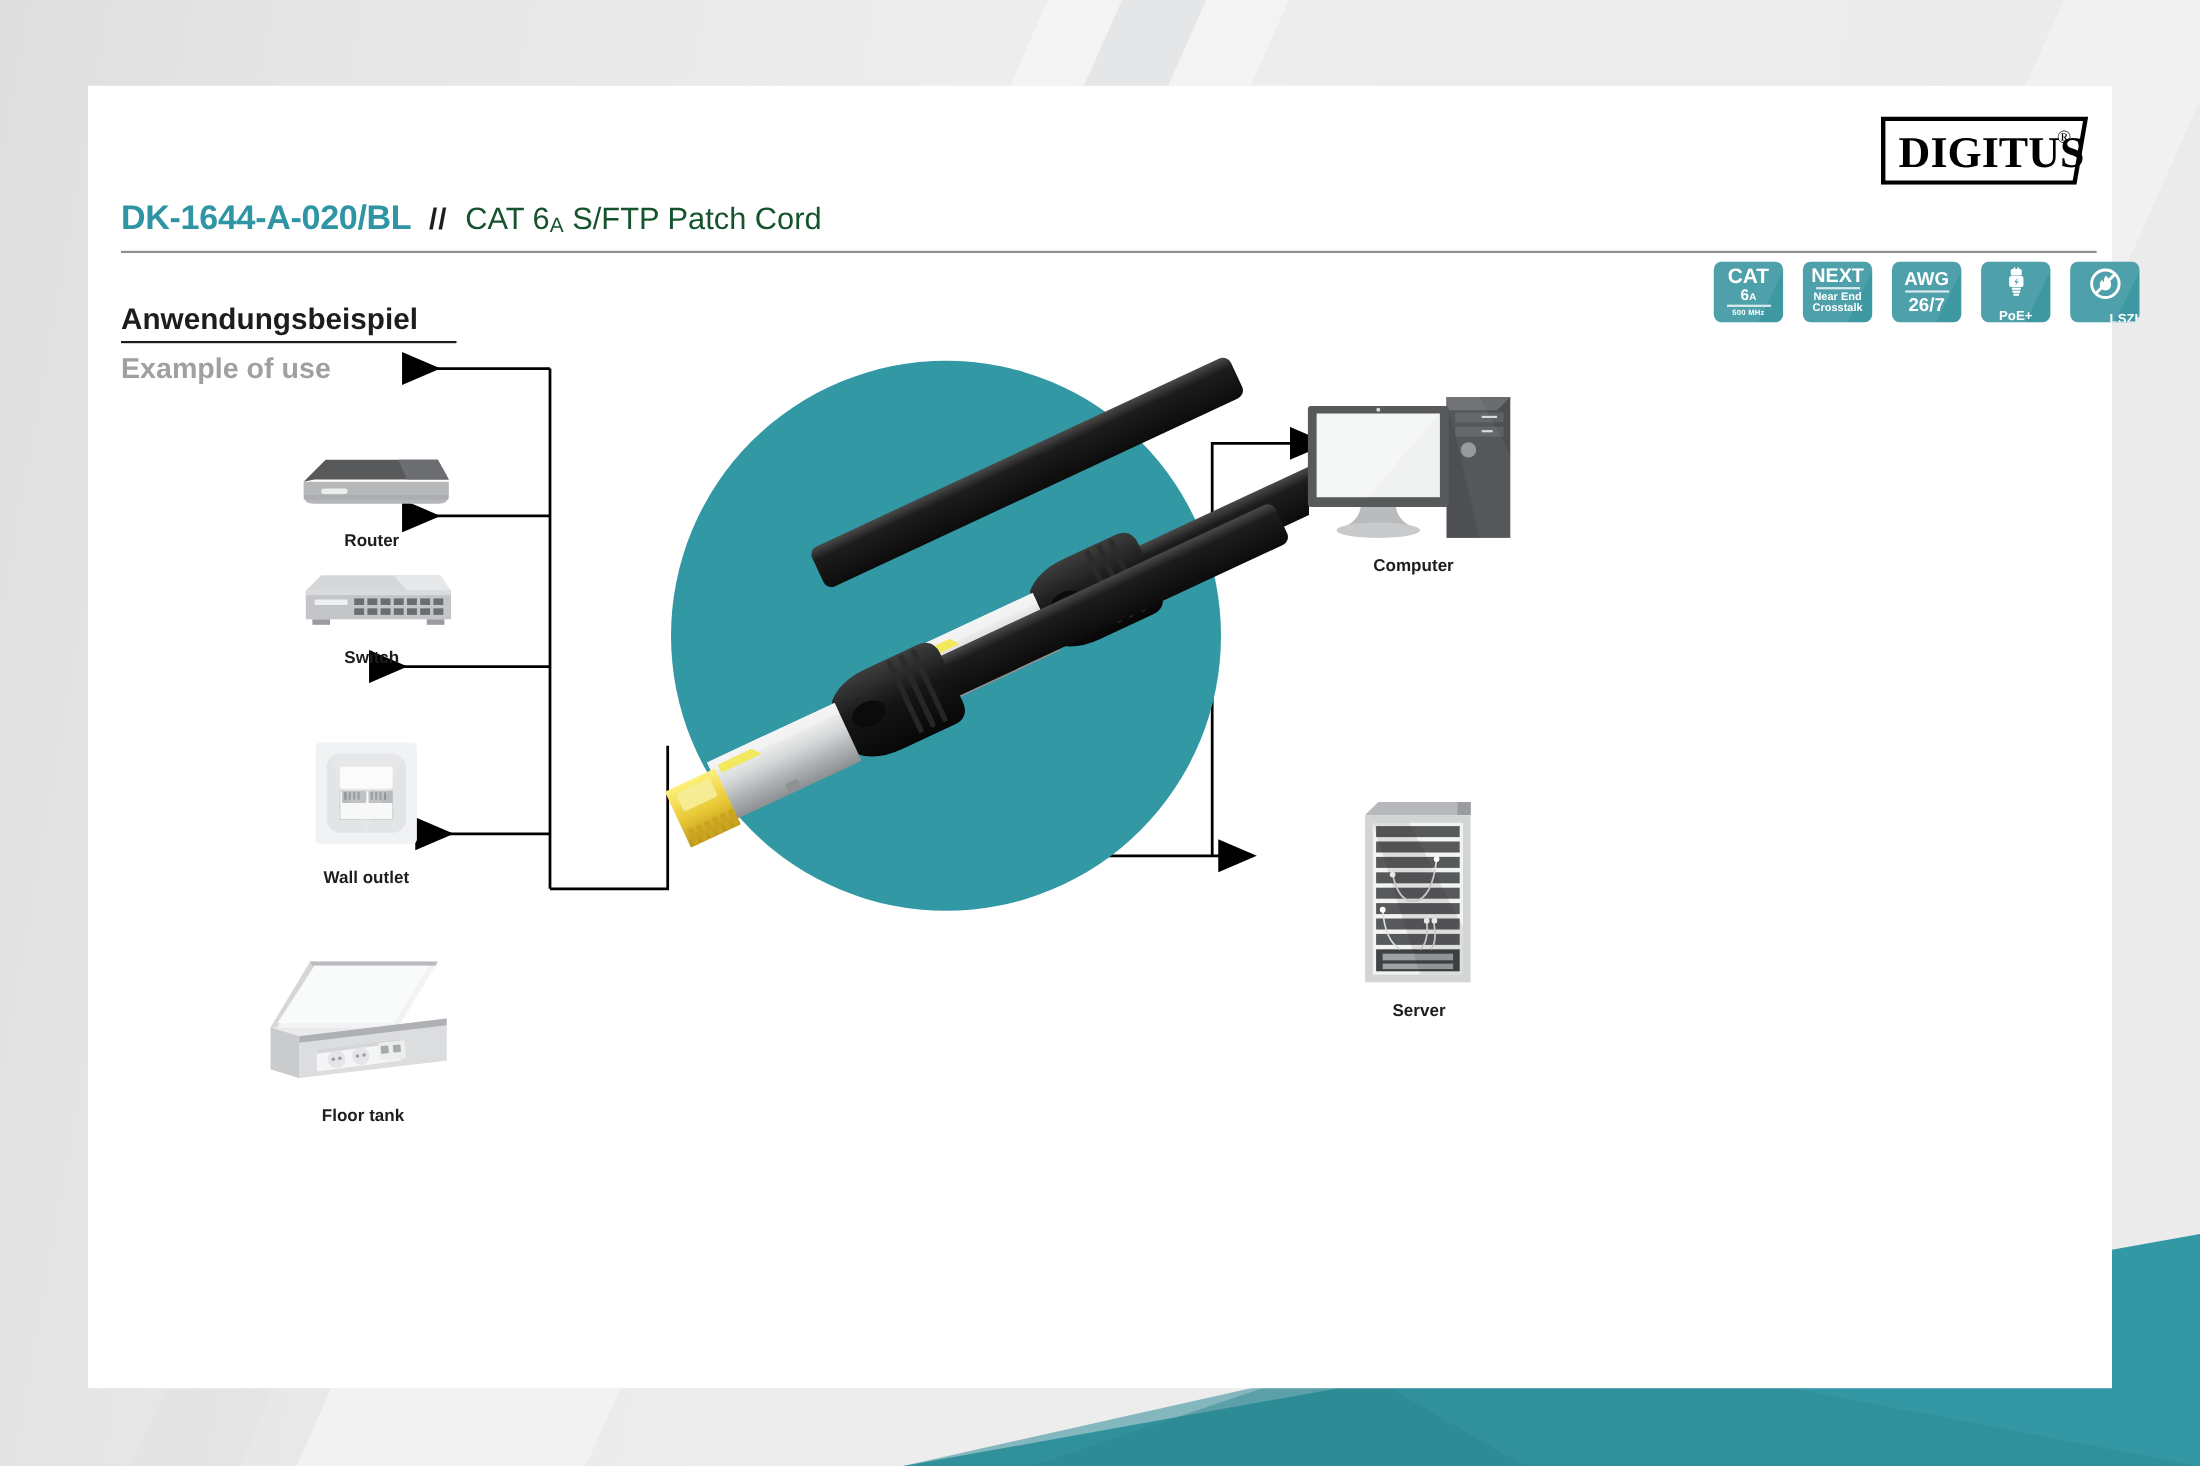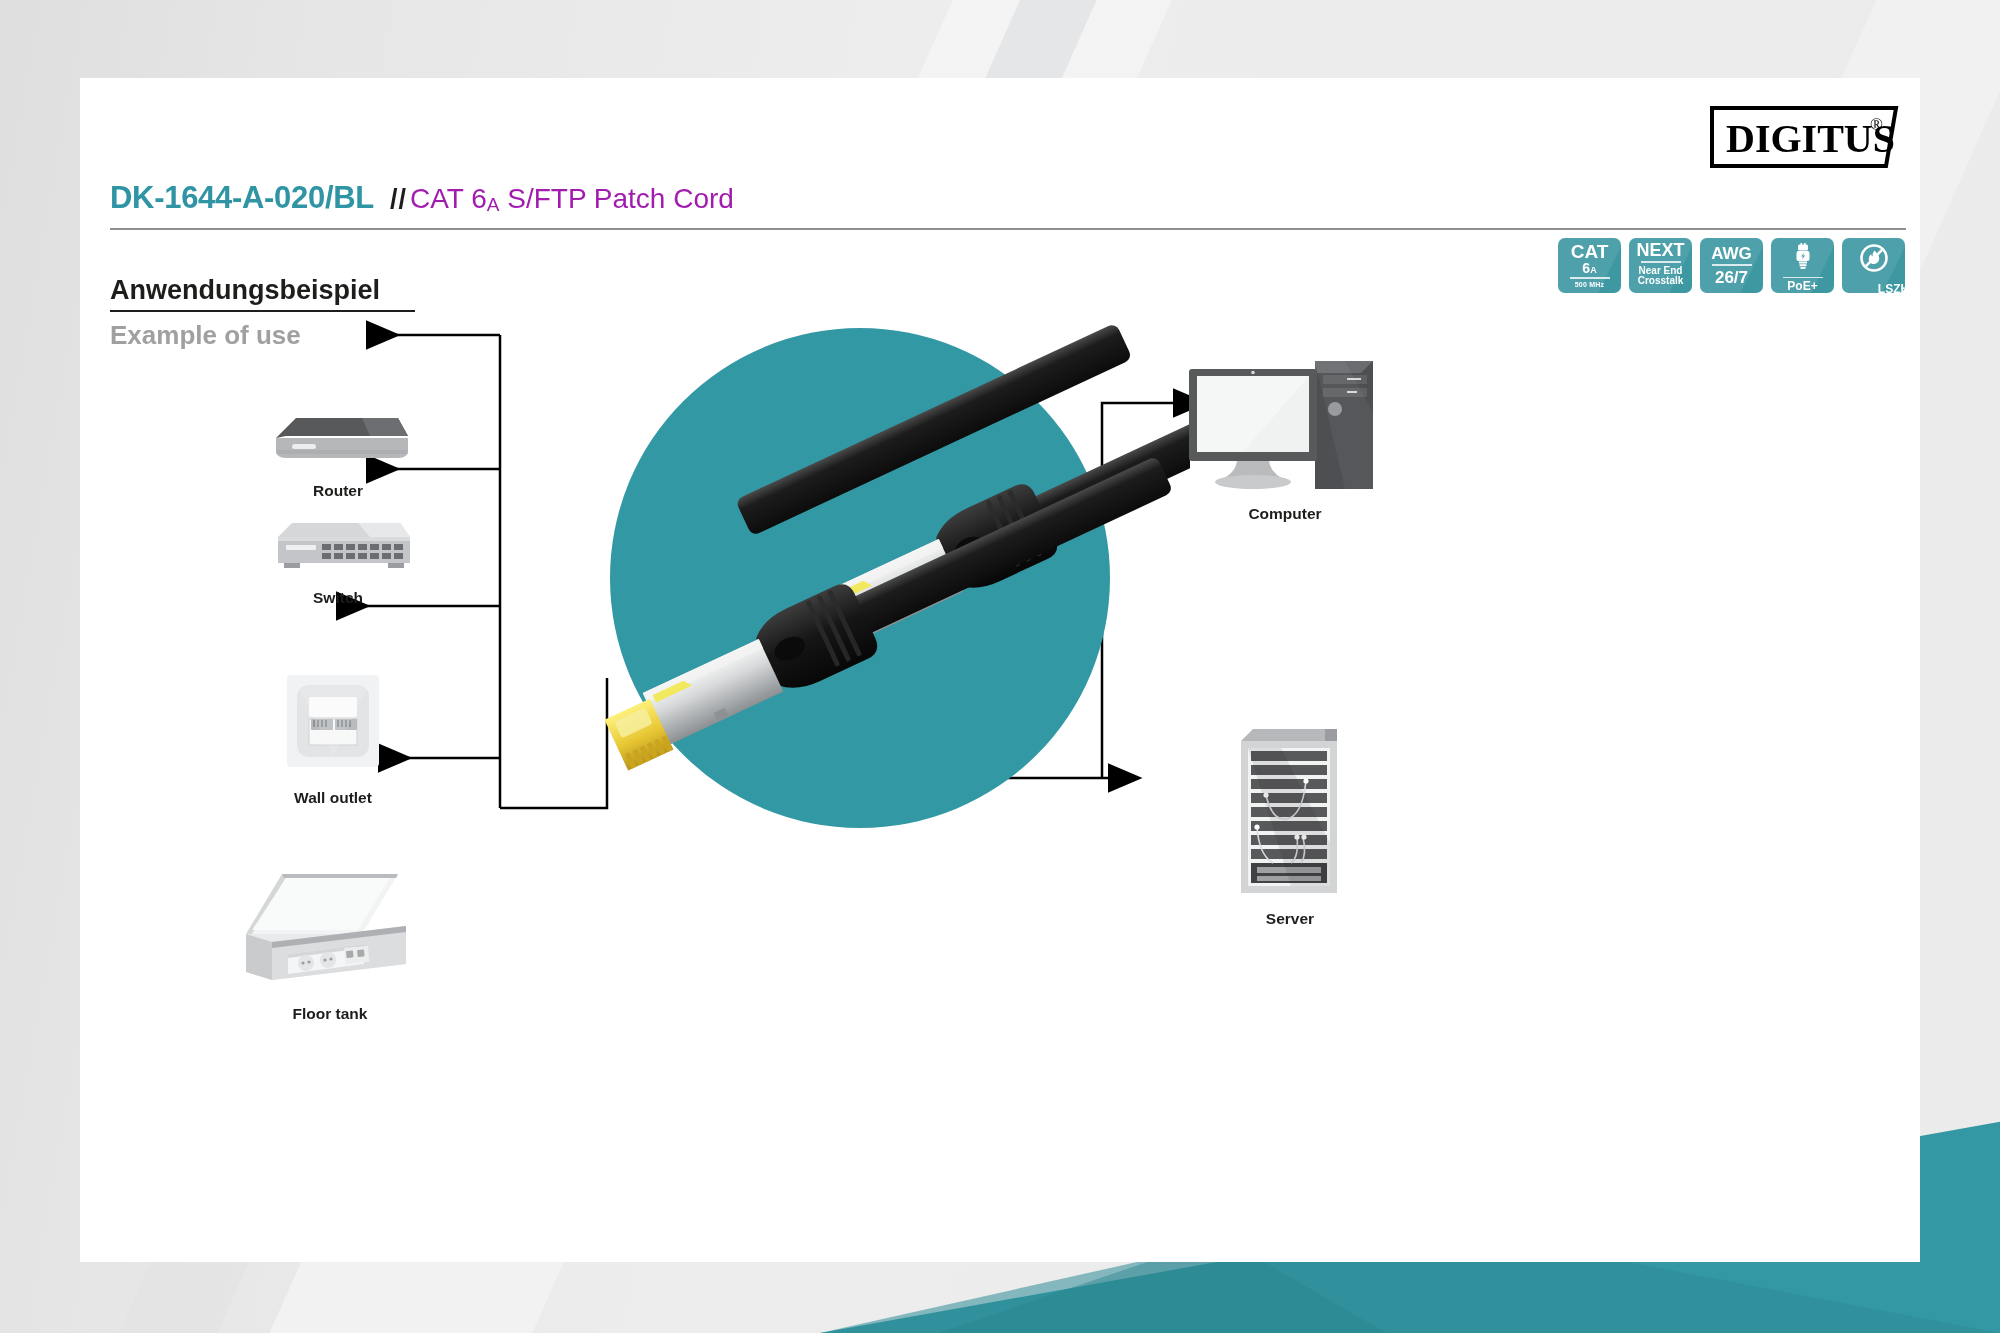--- a/index.html
+++ b/index.html
@@ -37,26 +37,26 @@
   .card{position:absolute;left:80px;top:78px;width:1840px;height:1184px;background:#ffffff;}
 
   
   .logo{position:absolute;left:1710px;top:106px;width:196px;height:62px;}
   .logo svg{display:block;}
 
   .title-row{position:absolute;left:110px;top:180px;width:1800px;height:46px;
     display:flex;align-items:baseline;}
   .sku{color:#2f94a3;font-size:31px;font-weight:bold;letter-spacing:-0.3px;}
   .slashes{color:#1d1d1b;font-size:27px;font-weight:bold;margin-left:16px;letter-spacing:1px;}
-  .prodname{color:#a21caf;font-size:28px;margin-left:3px;font-weight:400;}
+  .prodname{color:#14532d;font-size:28px;margin-left:16px;font-weight:400;}
   .prodname .sub{font-size:19px;vertical-align:-3px;}
   .title-rule{position:absolute;left:110px;top:228px;width:1796px;height:2px;background:#8f8f8f;}
 
   
-  .badges{position:absolute;left:1558px;top:238px;display:flex;gap:8px;}
+  .badges{position:absolute;left:1558px;top:238px;display:flex;gap:18px;}
   .badge{width:63px;height:55px;border-radius:7px;position:relative;overflow:hidden;
     background:#3d98a2;color:#fff;display:flex;flex-direction:column;align-items:center;
     justify-content:flex-start;}
   .badge .gloss{position:absolute;left:-10px;top:-26px;width:62px;height:100px;
     background:rgba(255,255,255,.09);transform:rotate(26deg);}
   .badge .b-top{font-weight:bold;line-height:1;}
   .badge .b-div{width:40px;height:1.5px;background:rgba(255,255,255,.8);margin:2px 0;}
   .badge .b-bot{line-height:1.05;text-align:center;font-weight:bold;}
   .bg-cat .b-top{font-size:19px;margin-top:4px;}
   .bg-cat .b-mid{font-size:14px;font-weight:bold;line-height:1;}

